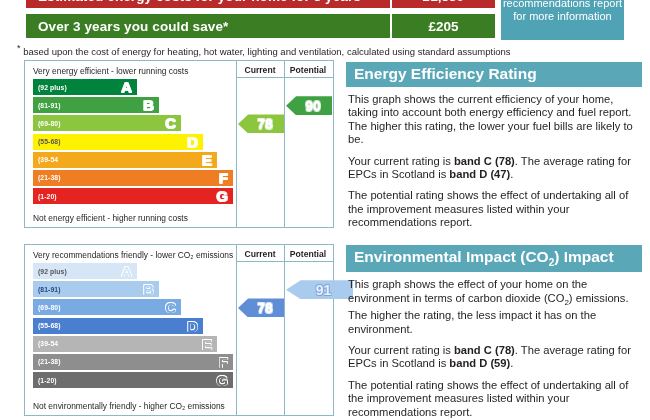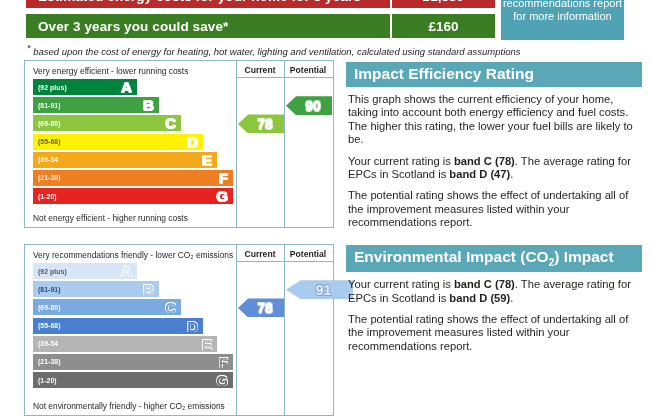--- a/index.html
+++ b/index.html
@@ -16,21 +16,21 @@
   #cost-table{position:absolute;left:24px;top:-18px;width:600px;height:60px;}
   .cost-row{position:absolute;left:0;width:473px;height:28px;display:flex;align-items:center;box-sizing:border-box;}
   .cost-row .lbl{flex:1;padding-left:12px;color:#ffffff;font-size:13.5px;font-weight:bold;letter-spacing:.1px;}
   .cost-row .val{width:105px;text-align:center;color:#ffffff;font-size:13.5px;font-weight:bold;border-left:2px solid #ffffff;height:100%;display:flex;align-items:center;justify-content:center;box-sizing:border-box;}
   #cost-row-estimated{top:0;background:#b92b2b;border:2px solid #ffffff;}
   #cost-row-save{top:30px;background:#3a7d22;border:2px solid #ffffff;}
   #sidebox{position:absolute;left:477px;top:0;width:123px;height:58px;background:#4fa3b5;color:#ffffff;
            font-size:11px;line-height:13px;text-align:center;padding-top:2px;box-sizing:border-box;}
 
   
-  #footnote{position:absolute;left:27px;top:43px;font-size:9.5px;color:#231f20;white-space:nowrap;font-style:italic;}
+  #footnote{position:absolute;left:17px;top:43px;font-size:9.5px;color:#231f20;white-space:nowrap;}
   #footnote sup{font-size:9px;}
 
   
   .chart{position:absolute;left:24px;width:310px;border:1px solid #8fb8c6;background:#ffffff;box-sizing:border-box;}
   #chart-energy{top:60px;height:168px;}
   #chart-co2{top:244px;height:172px;}
 
   .cap-top,.cap-bottom{position:absolute;left:8px;font-size:8.4px;color:#231f20;white-space:nowrap;}
   .cap-top{top:5px;}
   .cap-bottom{bottom:4px;}
@@ -79,21 +79,21 @@
 </head>
 <body>
 
 <div id="cost-table">
   <div class="cost-row" id="cost-row-estimated">
     <div class="lbl">Estimated energy costs for your home for 3 years</div>
     <div class="val">£1,539</div>
   </div>
   <div class="cost-row" id="cost-row-save">
     <div class="lbl">Over 3 years you could save*</div>
-    <div class="val">£160</div>
+    <div class="val">£205</div>
   </div>
   <div id="sidebox">see your recommendations report for more information</div>
 </div>
 
 <div id="footnote">
   <sup>*</sup>
   <span>based upon the cost of energy for heating, hot water, lighting and ventilation, calculated using standard assumptions</span>
 </div>
 
 <div class="chart" id="chart-energy">
@@ -176,27 +176,28 @@
         <span class="range">(1-20)</span>
         <span class="letter" style="color: rgb(109, 109, 109); text-shadow: rgb(255, 255, 255) -0.7px -0.7px 0px, rgb(255, 255, 255) 0.7px -0.7px 0px, rgb(255, 255, 255) -0.7px 0.7px 0px, rgb(255, 255, 255) 0.7px 0.7px 0px;">G</span>
       </div>
     </div>
   <div class="arrow" id="arrow-co2-current" style="left: 213px; width: 46px; top: 53.4px; background: rgb(95, 142, 214);">78</div>
   <div class="arrow" id="arrow-co2-potential" style="left: 261px; width: 67px; top: 35.2px; background: rgb(169, 203, 238); color: rgb(232, 240, 251); text-shadow: rgb(127, 165, 216) -0.8px -0.8px 0px, rgb(127, 165, 216) 0.8px -0.8px 0px, rgb(127, 165, 216) -0.8px 0.8px 0px, rgb(127, 165, 216) 0.8px 0.8px 0px;">91</div>
   <div class="cap-bottom">Not environmentally friendly - higher CO₂ emissions</div>
 </div>
 
 <div class="panel" id="panel-energy">
-  <div class="panel-head">Impact Efficiency Rating</div>
+  <div class="panel-head">Energy Efficiency Rating</div>
   <div class="panel-body">
-    <p>This graph shows the current efficiency of your home, taking into account both energy efficiency and fuel costs. The higher this rating, the lower your fuel bills are likely to be.</p>
+    <p>This graph shows the current efficiency of your home, taking into account both energy efficiency and fuel report. The higher this rating, the lower your fuel bills are likely to be.</p>
     <p><span>Your current rating is </span><b>band C (78)</b><span>. The average rating for EPCs in Scotland is </span><b>band D (47)</b><span>.</span></p>
     <p>The potential rating shows the effect of undertaking all of the improvement measures listed within your recommendations report.</p>
   </div>
 </div>
 
 <div class="panel" id="panel-co2">
   <div class="panel-head"><span>Environmental Impact (CO</span><sub>2</sub><span>) Impact</span></div>
   <div class="panel-body">
+    <p><span>This graph shows the effect of your home on the environment in terms of carbon dioxide (CO</span><sub>2</sub><span>) emissions. The higher the rating, the less impact it has on the environment.</span></p>
     <p><span>Your current rating is </span><b>band C (78)</b><span>. The average rating for EPCs in Scotland is </span><b>band D (59)</b><span>.</span></p>
     <p>The potential rating shows the effect of undertaking all of the improvement measures listed within your recommendations report.</p>
   </div>
 </div>
 
 </body></html>

